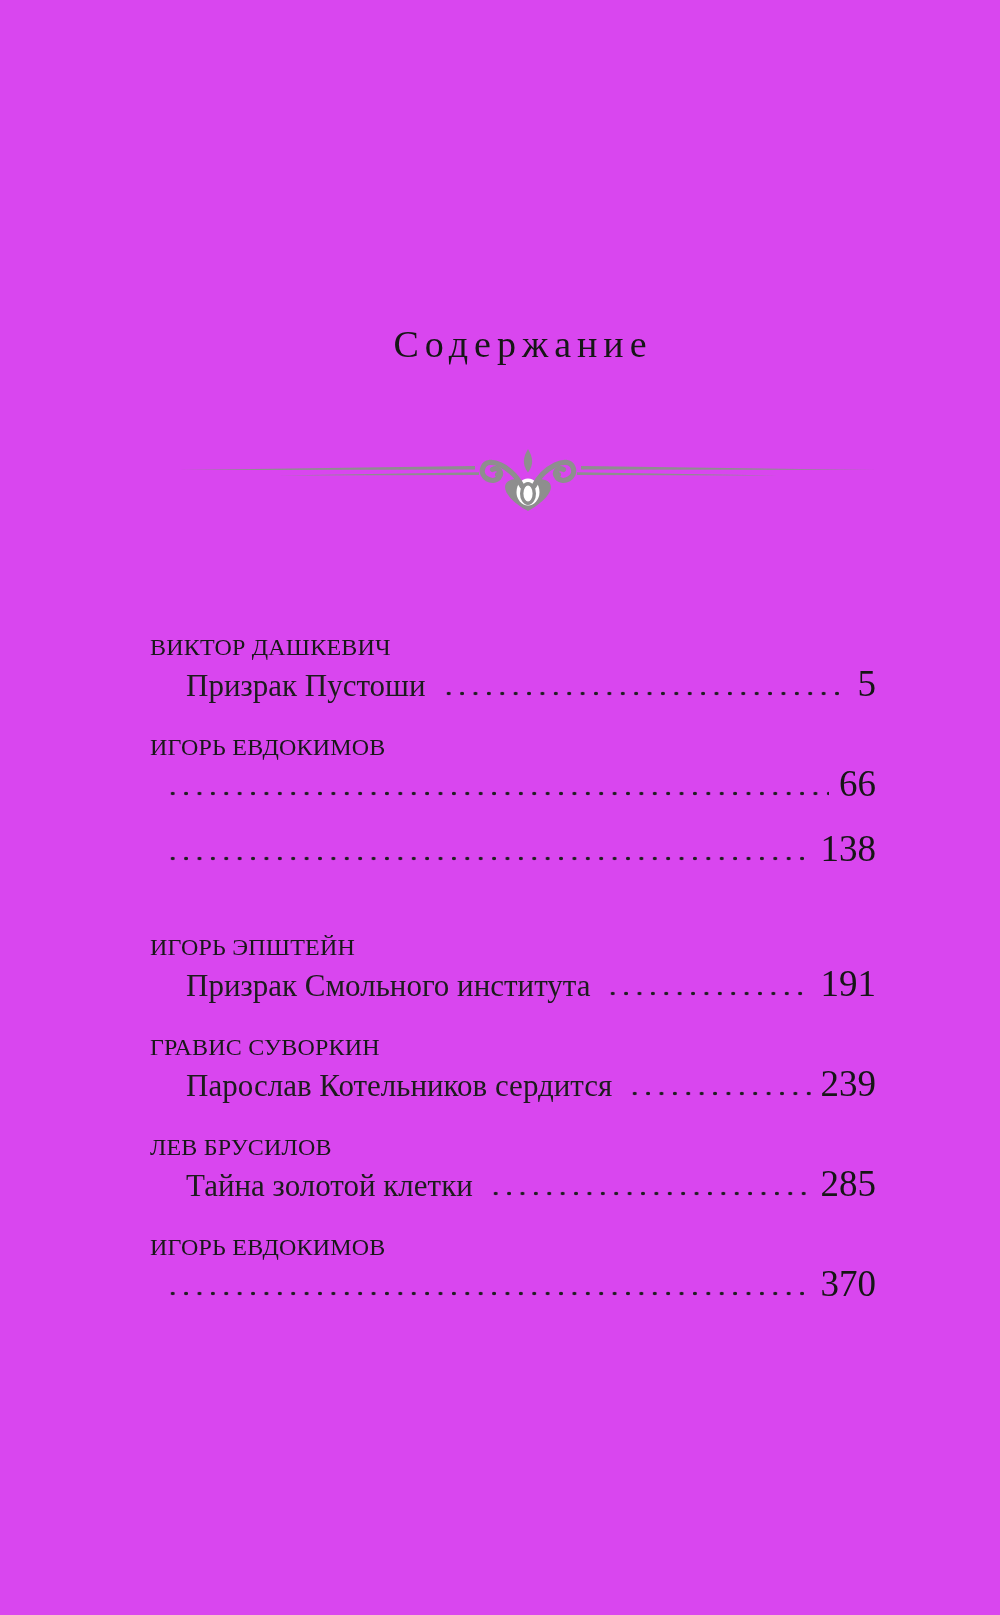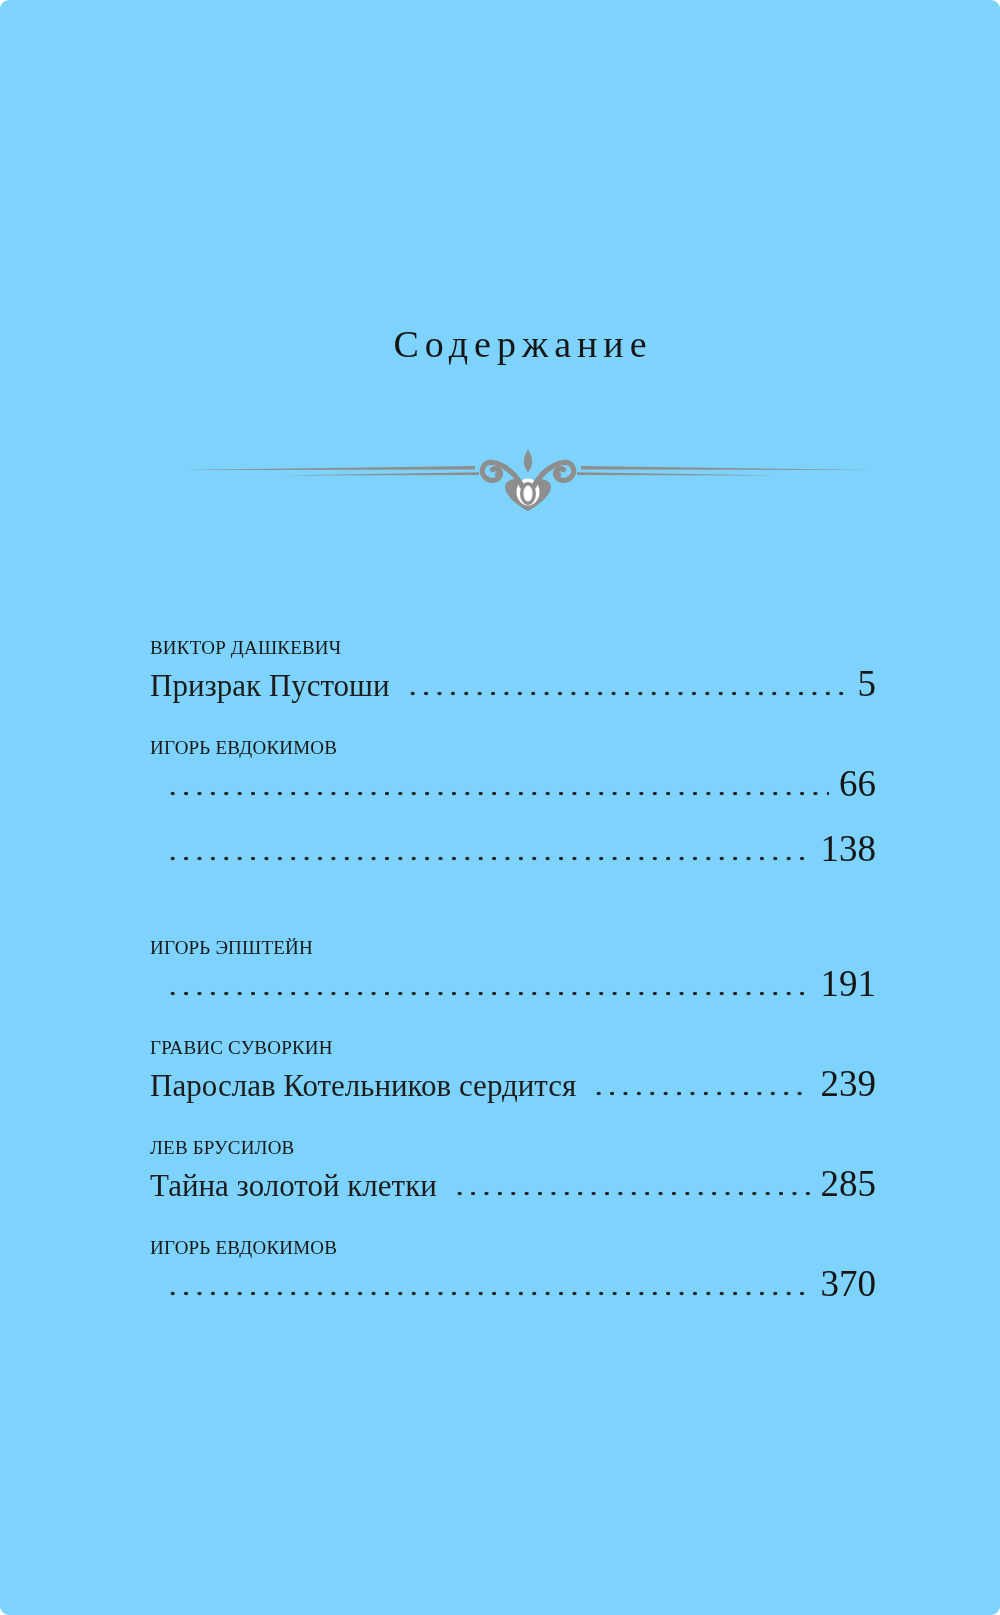--- a/index.html
+++ b/index.html
@@ -5,23 +5,22 @@
   html, body { margin: 0; padding: 0; }
   body {
     width: 1000px; height: 1615px;
     background: #ffffff;
     font-family: "Liberation Serif", "DejaVu Serif", serif;
     color: #1c1c1c;
   }
   .page {
     position: relative;
     width: 1000px; height: 1615px;
-    background: #7dd3fc;
+    background: #d946ef;
     overflow: hidden;
-    border-radius: 9px;
   }
   .doc-title {
     position: absolute;
     top: 322px; left: 23px; width: 1000px;
     margin: 0;
     text-align: center;
     font-size: 38px;
     font-weight: 400;
     letter-spacing: 6px;
     color: #161616;
@@ -31,34 +30,34 @@
     top: 448px; left: 178px;
     width: 700px; height: 66px;
   }
   .toc {
     position: absolute;
     top: 630px; left: 150px;
     width: 726px;
   }
   .entry { height: 100px; }
   .author {
-    font-size: 19px;
+    font-size: 24px;
     line-height: 35px;
     letter-spacing: 0.2px;
     color: #181818;
     white-space: nowrap;
   }
   .title-line {
     display: flex;
     align-items: baseline;
     font-size: 31px;
     line-height: 42px;
     color: #1c1c1c;
   }
-  .entry-title { white-space: nowrap; }
+  .entry-title { white-space: nowrap; margin-left: 36px; }
   .leader {
     flex: 1 1 auto;
     height: 5px;
     margin: 0 10px 1px 16px;
     background-image: radial-gradient(circle, #1f1f1f 1.6px, transparent 2.1px);
     background-size: 13.4px 5px;
     background-repeat: repeat-x;
     background-position: 0 50%;
   }
   .pagenum {
@@ -125,20 +124,21 @@
       <div class="entry">
         <div class="title-line">
           <span class="leader"></span>
           <span class="pagenum">138</span>
         </div>
       </div>
 
       <div class="entry">
         <div class="author">ИГОРЬ ЭПШТЕЙН</div>
         <div class="title-line">
+          <span class="entry-title">Призрак Смольного института</span>
           <span class="leader"></span>
           <span class="pagenum">191</span>
         </div>
       </div>
 
       <div class="entry">
         <div class="author">ГРАВИС СУВОРКИН</div>
         <div class="title-line">
           <span class="entry-title">Парослав Котельников сердится</span>
           <span class="leader"></span>

